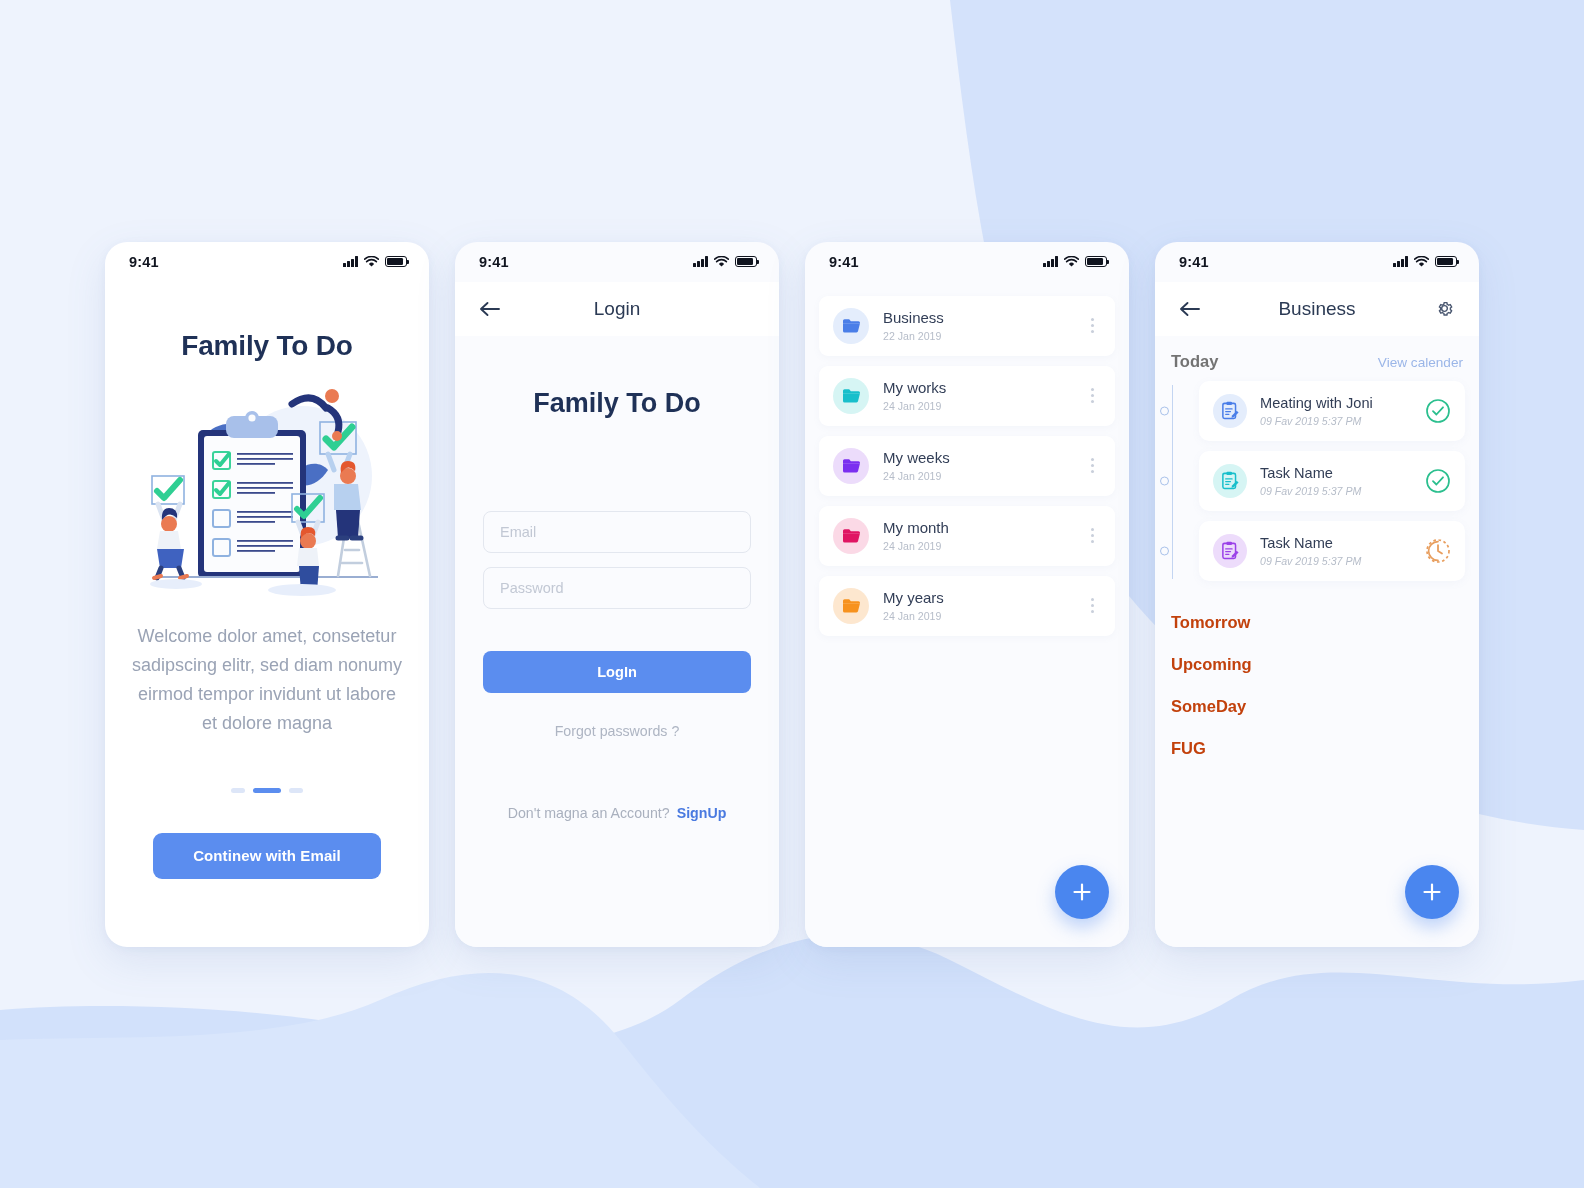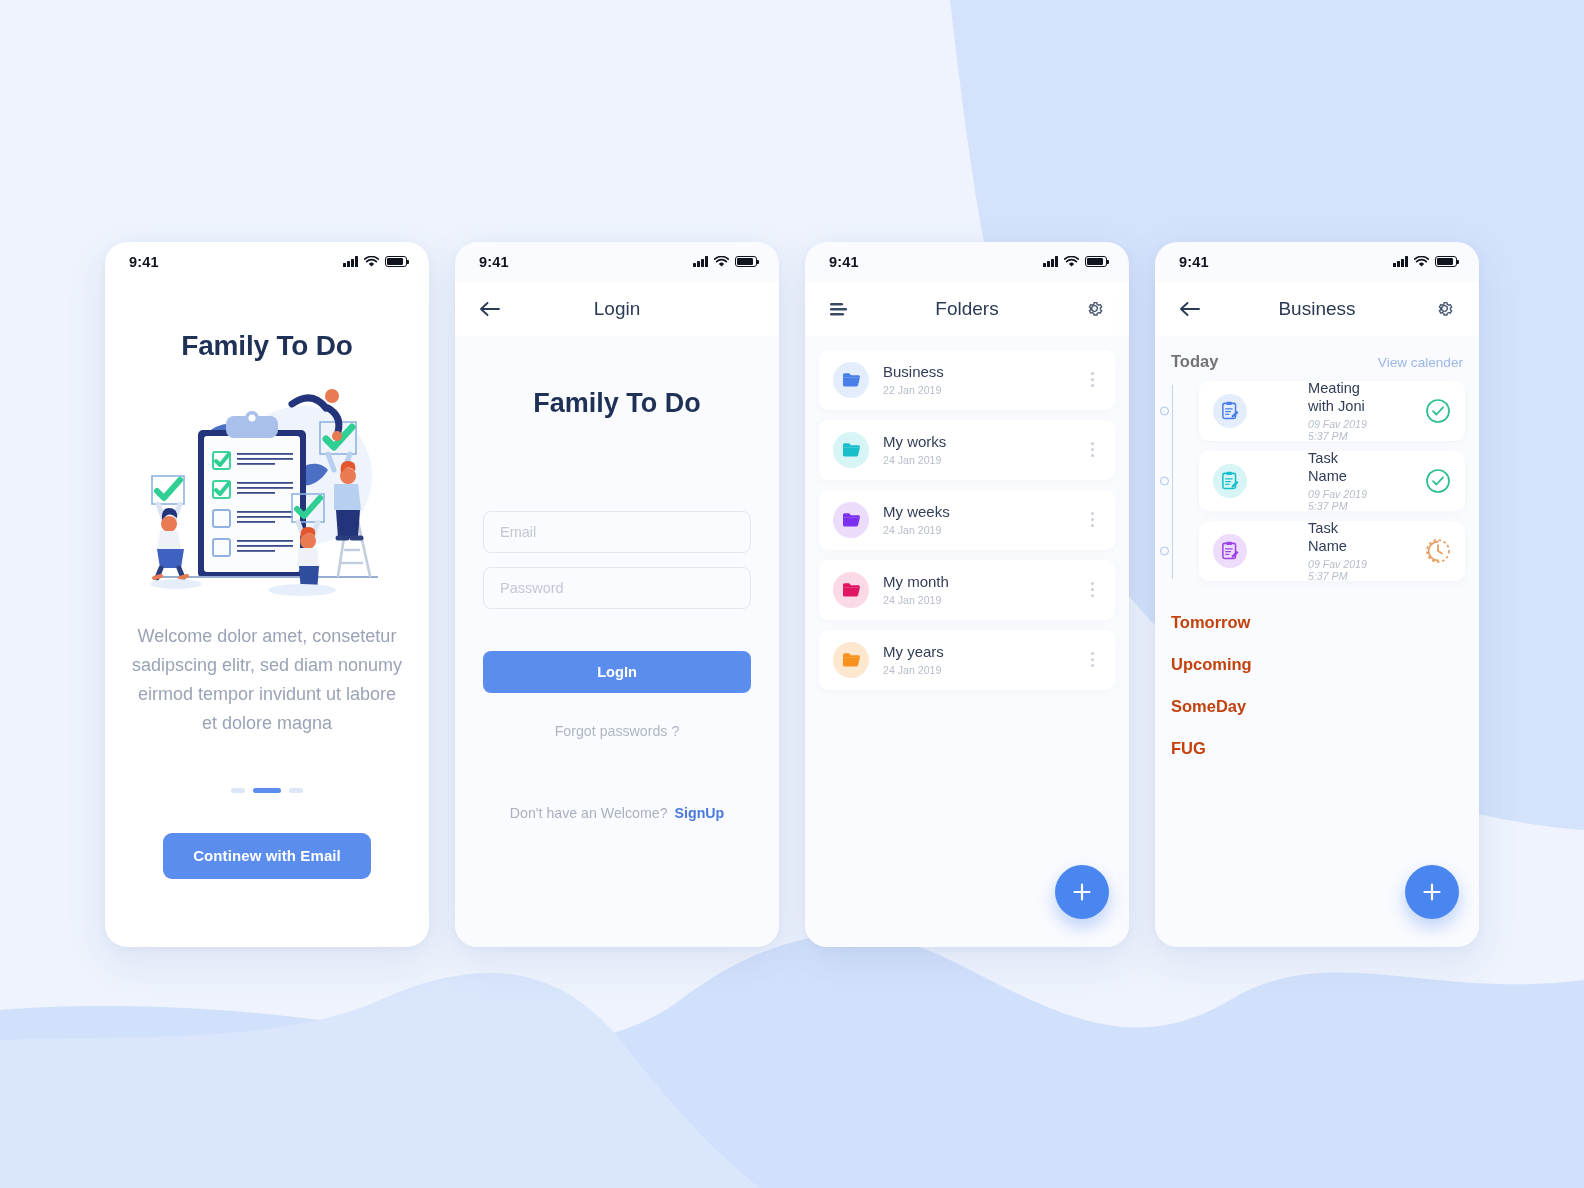--- a/index.html
+++ b/index.html
@@ -72,21 +72,21 @@
   .illo { margin-top: 22px; width: 250px; height: 220px; }
   .s1-desc {
     margin-top: 18px; text-align: center; color: #9aa3b5;
     font-size: 18px; line-height: 1.62; max-width: 275px;
   }
   .dots { display:flex; gap: 8px; align-items:center; margin-top: 50px; }
   .dots i { display:block; width: 14px; height: 4.5px; border-radius: 3px; background: #dde6f8; }
   .dots i.active { width: 28px; background: #5b8def; }
   .s1-cta {
     margin-top: 40px; margin-bottom: 34px;
-    width: 208px; height: 46px; border: none; border-radius: 9px;
+    width: 228px; height: 46px; border: none; border-radius: 9px;
     background: #5b8def; color: #fff; font-size: 15px; font-weight: bold;
     font-family: inherit; cursor: pointer; letter-spacing: .1px;
   }
 
   
   .s2-body { flex:1; background:#fafbfe; display:flex; flex-direction:column; align-items:center; padding: 0 28px; }
   .s2-brand { font-size: 27px; font-weight: bold; color:#1f3157; margin-top: 52px; }
   .field {
     width: 100%; height: 42px; margin-top: 0;
     border: 1px solid #e3e7ef; border-radius: 8px; background:#fafbfe;
@@ -130,21 +130,21 @@
   .s4-body { flex:1; background:#fafbfe; padding: 16px 0 0; position:relative; overflow:hidden; }
   .s4-head { display:flex; align-items:baseline; justify-content:space-between; padding: 0 16px 10px; }
   .s4-today { font-size:16.5px; font-weight:bold; color:#737373; }
   .s4-viewcal { font-size:13.6px; color:#9bb6e8; cursor:pointer; }
   .timeline-wrap { position:relative; padding-left: 16px; }
   .tl-line { position:absolute; left: 17px; top: 4px; bottom: 2px; width: 1.4px; background:#c3d5f2; }
   .task-card {
     position: relative; margin-left: 28px; margin-bottom: 10px; margin-right: 14px;
     height: 60px; background:#fff; border-radius: 10px;
     display:flex; align-items:center; padding: 0 14px;
-    box-shadow: 0 2px 8px rgba(120,140,180,0.06); cursor:pointer;gap:48px;
+    box-shadow: 0 2px 8px rgba(120,140,180,0.06); cursor:pointer;
   }
   .tl-dot {
     position:absolute; left: -39px; top: 50%; transform: translateY(-50%);
     width: 9px; height: 9px; border-radius:50%; background:#fafbfe; border:1.4px solid #a9c2ea;
   }
   .task-ic { width:34px; height:34px; border-radius:50%; display:flex; align-items:center; justify-content:center; flex:0 0 34px; }
   .task-tx { margin-left: 13px; flex:1; }
   .task-name { font-size:14.6px; color:#313d55; }
   .task-date { font-size:10.6px; color:#b6bdc9; margin-top:3px;font-style:italic; }
   .task-status { width: 26px; height:26px; flex:0 0 26px; }
@@ -325,21 +325,21 @@
       <div class="nav-side empty"></div>
     </div>
 
     <div class="s2-body">
       <div class="s2-brand">Family To Do</div>
       <input class="field field-email" type="text" placeholder="Email" style="">
       <input class="field field-pass" type="text" placeholder="Password" style="">
       <button class="s2-login">LogIn</button>
       <div class="s2-forgot">Forgot passwords ?</div>
       <div class="s2-signup-row">
-        <span>Don't have an Welcome?</span>
+        <span>Don't magna an Account?</span>
         <b>SignUp</b>
       </div>
     </div>
   </div>
 
   <div class="phone tinted">
     <div class="statusbar">
       <span class="sb-time">9:41</span>
       <span class="sb-icons">
         <span class="bars">
@@ -352,36 +352,20 @@
           <path d="M7.5 10.6 L4.9 7.9 a3.7 3.7 0 0 1 5.2 0 Z" fill="#10141f"></path>
           <path d="M2.6 5.6 a7.1 7.1 0 0 1 9.8 0" stroke="#10141f" stroke-width="1.6" fill="none" stroke-linecap="round"></path>
           <path d="M0.7 3.1 a10 10 0 0 1 13.6 0" stroke="#10141f" stroke-width="1.6" fill="none" stroke-linecap="round"></path>
         </svg>
         <span class="batt">
             <span></span>
           </span>
       </span>
     </div>
 
-    <div class="navbar">
-      <div class="nav-side">
-        <svg width="20" height="16" viewBox="0 0 20 16">
-          <rect x="0" y="2" width="13" height="2.4" rx="1.2" fill="#3b4a63"></rect>
-          <rect x="0" y="7" width="17" height="2.4" rx="1.2" fill="#3b4a63"></rect>
-          <rect x="0" y="12" width="14" height="2.4" rx="1.2" fill="#3b4a63"></rect>
-        </svg>
-      </div>
-      <div class="nav-title">Folders</div>
-      <div class="nav-side">
-        <svg width="19" height="19" viewBox="0 0 24 24">
-          <path d="M12 8.4a3.6 3.6 0 1 0 0 7.2 3.6 3.6 0 0 0 0-7.2z" fill="none" stroke="#4a5770" stroke-width="1.8"></path>
-          <path d="M19.4 13.5l1.7 1.3-1.8 3.1-2-.8a7.6 7.6 0 0 1-1.9 1.1l-.3 2.1h-3.6l-.3-2.1a7.6 7.6 0 0 1-1.9-1.1l-2 .8-1.8-3.1 1.7-1.3a7.7 7.7 0 0 1 0-2.2L5.5 10.1l1.8-3.1 2 .8a7.6 7.6 0 0 1 1.9-1.1l.3-2.1h3.6l.3 2.1a7.6 7.6 0 0 1 1.9 1.1l2-.8 1.8 3.1-1.7 1.3a7.7 7.7 0 0 1 0 2.1z" fill="none" stroke="#4a5770" stroke-width="1.8" stroke-linejoin="round"></path>
-        </svg>
-      </div>
-    </div>
 
     <div class="s3-body">
       <div id="folder-rows">
           <div class="folder-card">
             <span class="fold-ic" style="background:#e4edfc">
               <svg width="19" height="17" viewBox="0 0 24 22">
                 <path d="M1 5a2 2 0 0 1 2-2h6l2.2 2.6H21a2 2 0 0 1 2 2V8H1z" fill="#4a7ee8"></path>
                 <path d="M1 8h22l-2.6 10.5a2 2 0 0 1-1.9 1.5H3a2 2 0 0 1-2-2z" fill="#4a7ee8"></path>
               </svg>
             </span>

